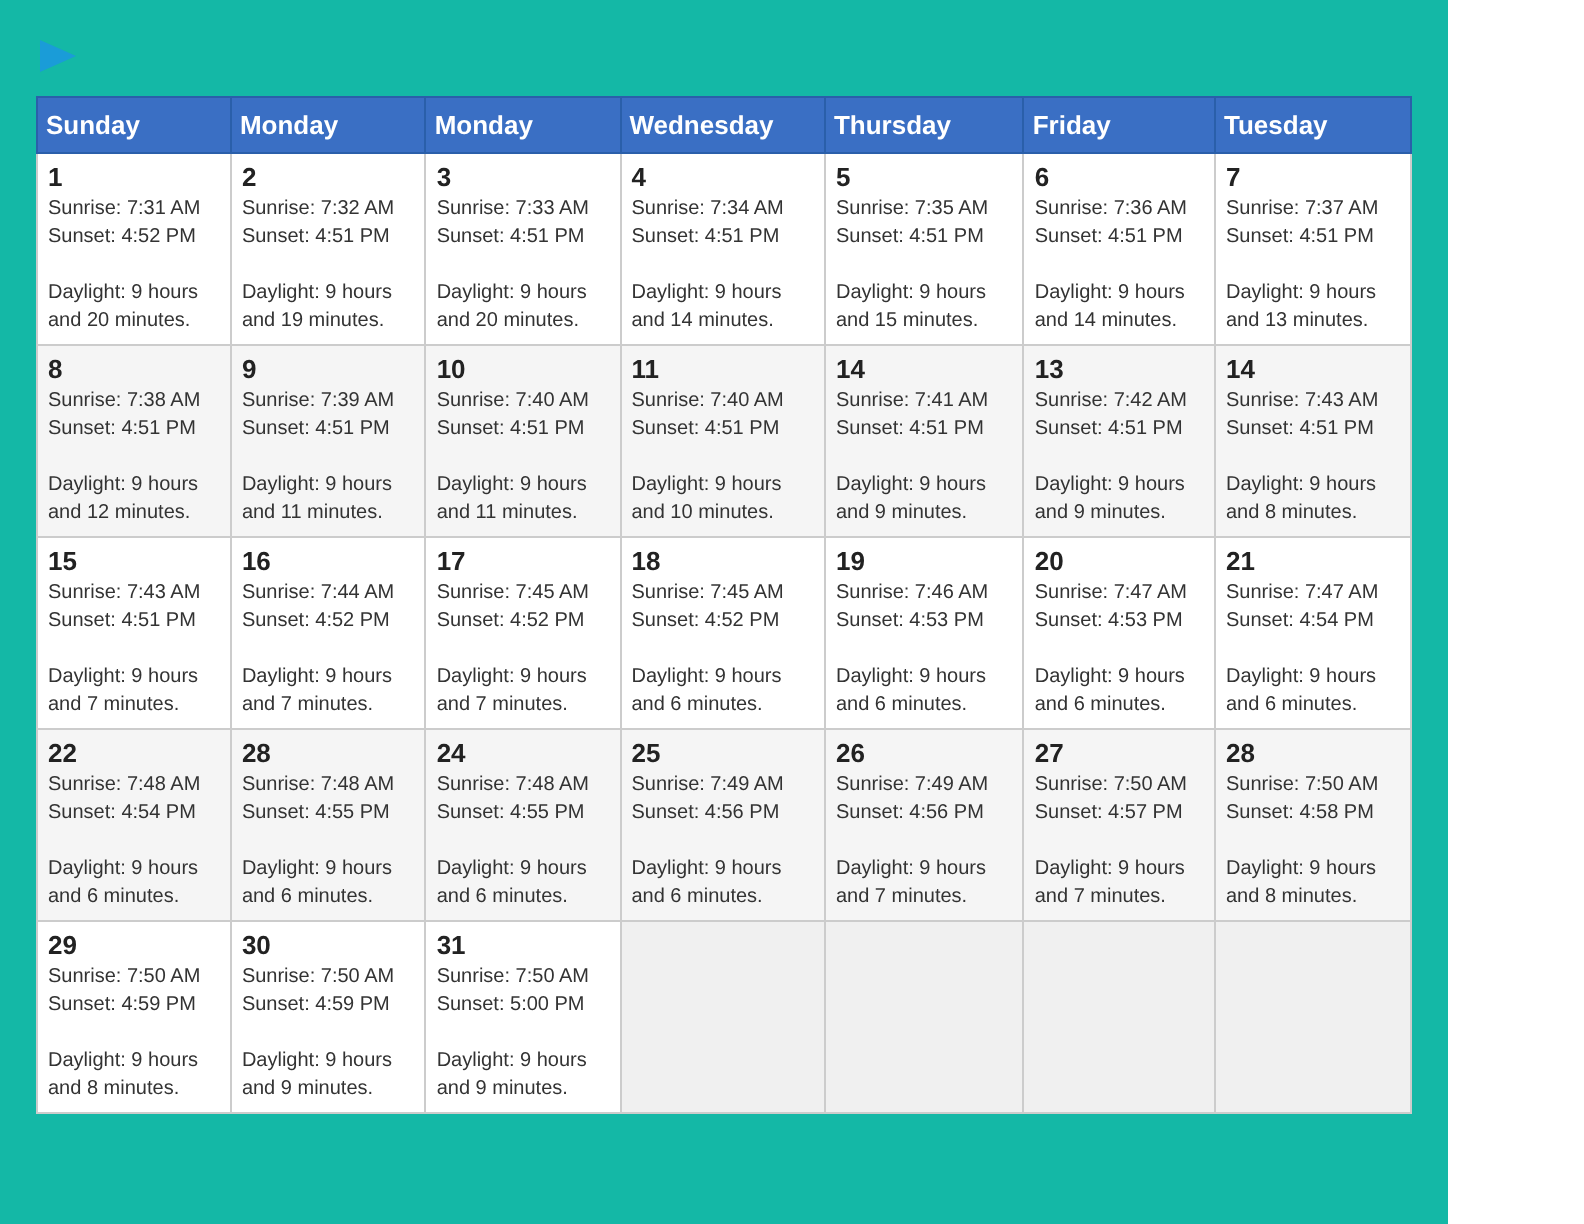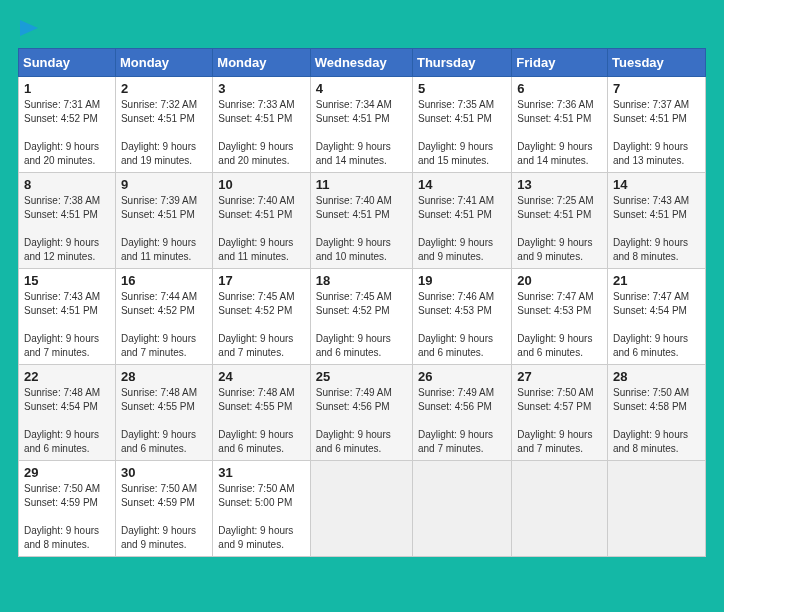--- a/index.html
+++ b/index.html
@@ -181,21 +181,21 @@
           <td>
             <span class="day-num">11</span>
             <div class="day-detail"><span>Sunrise: 7:40 AM</span><br><span>Sunset: 4:51 PM</span><br><br><span>Daylight: 9 hours</span><br><span>and 10 minutes.</span></div>
           </td>
           <td>
             <span class="day-num">14</span>
             <div class="day-detail"><span>Sunrise: 7:41 AM</span><br><span>Sunset: 4:51 PM</span><br><br><span>Daylight: 9 hours</span><br><span>and 9 minutes.</span></div>
           </td>
           <td>
             <span class="day-num">13</span>
-            <div class="day-detail"><span>Sunrise: 7:25 AM</span><br><span>Sunset: 4:51 PM</span><br><br><span>Daylight: 9 hours</span><br><span>and 9 minutes.</span></div>
+            <div class="day-detail"><span>Sunrise: 7:42 AM</span><br><span>Sunset: 4:51 PM</span><br><br><span>Daylight: 9 hours</span><br><span>and 9 minutes.</span></div>
           </td>
           <td>
             <span class="day-num">14</span>
             <div class="day-detail"><span>Sunrise: 7:43 AM</span><br><span>Sunset: 4:51 PM</span><br><br><span>Daylight: 9 hours</span><br><span>and 8 minutes.</span></div>
           </td>
         </tr>
         <tr>
           <td>
             <span class="day-num">15</span>
             <div class="day-detail"><span>Sunrise: 7:43 AM</span><br><span>Sunset: 4:51 PM</span><br><br><span>Daylight: 9 hours</span><br><span>and 7 minutes.</span></div>

